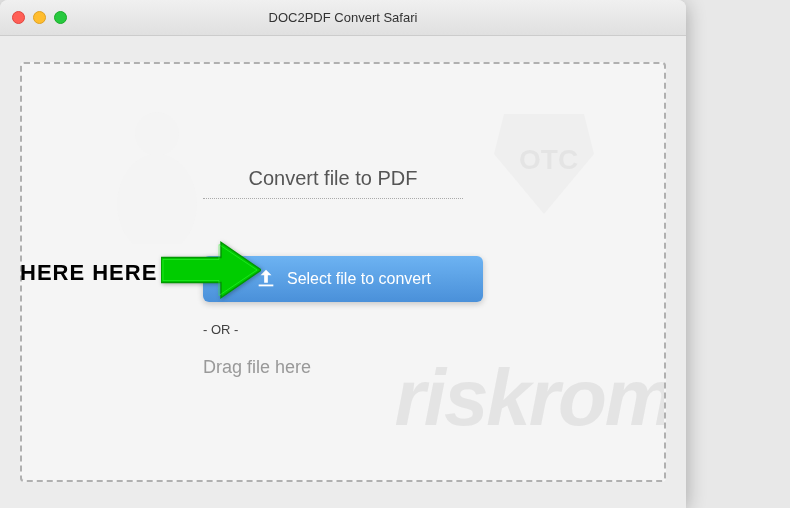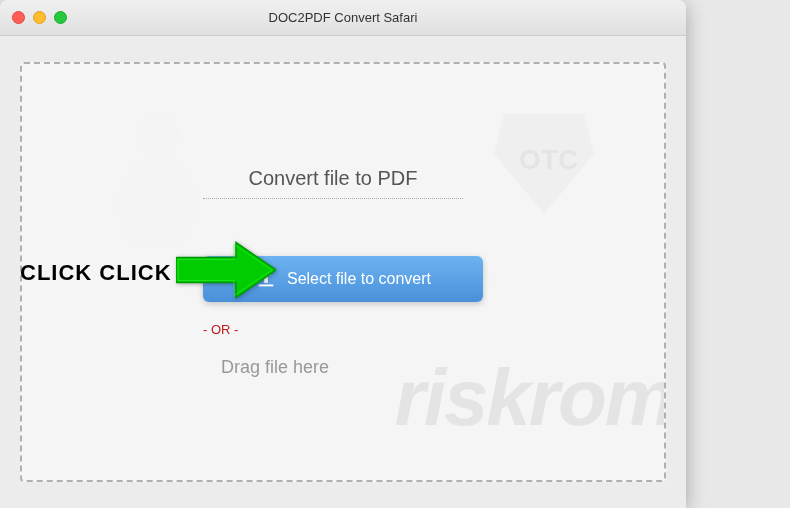--- a/index.html
+++ b/index.html
@@ -172,29 +172,28 @@
     }
 
     .upload-icon {
       display: inline-flex;
       align-items: center;
       justify-content: center;
     }
 
     .or-divider {
       font-size: 13px;
-      color: #b91c1c;
+      color: #404040;
       margin: 4px 0;
     }
 
     .drag-text {
       font-size: 18px;
       color: #999;
       font-weight: 300;
-      margin-left: 18px;
     }
 
     .arrow-container {
       position: absolute;
       left: 20px;
       top: 50%;
       transform: translateY(-50%);
       display: flex;
       align-items: center;
       z-index: 10;
@@ -226,21 +225,21 @@
       <div class="traffic-light close"></div>
       <div class="traffic-light minimize"></div>
       <div class="traffic-light maximize"></div>
     </div>
     <span class="titlebar-text">DOC2PDF Convert Safari</span>
   </div>
 
   <div class="window-content">
 
     <div class="arrow-container">
-      <span class="click-here-label">CLICK CLICK</span>
+      <span class="click-here-label">HERE HERE</span>
       <div class="green-arrow">
         <svg width="100" height="65" viewBox="0 0 100 65" xmlns="http://www.w3.org/2000/svg">
 
           <polygon points="0,20 60,20 60,5 100,32.5 60,60 60,45 0,45" fill="#00cc00" stroke="#009900" stroke-width="1.5"></polygon>
 
           <polygon points="2,22 58,22 58,7 96,32.5 58,58 58,43 2,43" fill="none" stroke="#33ff33" stroke-width="1" opacity="0.5"></polygon>
         </svg>
       </div>
     </div>
 

